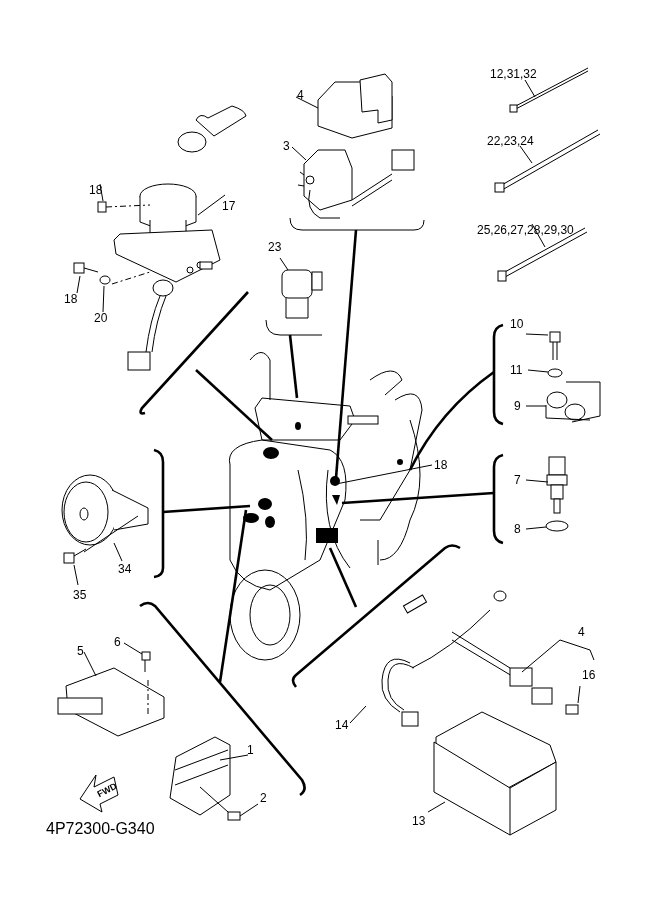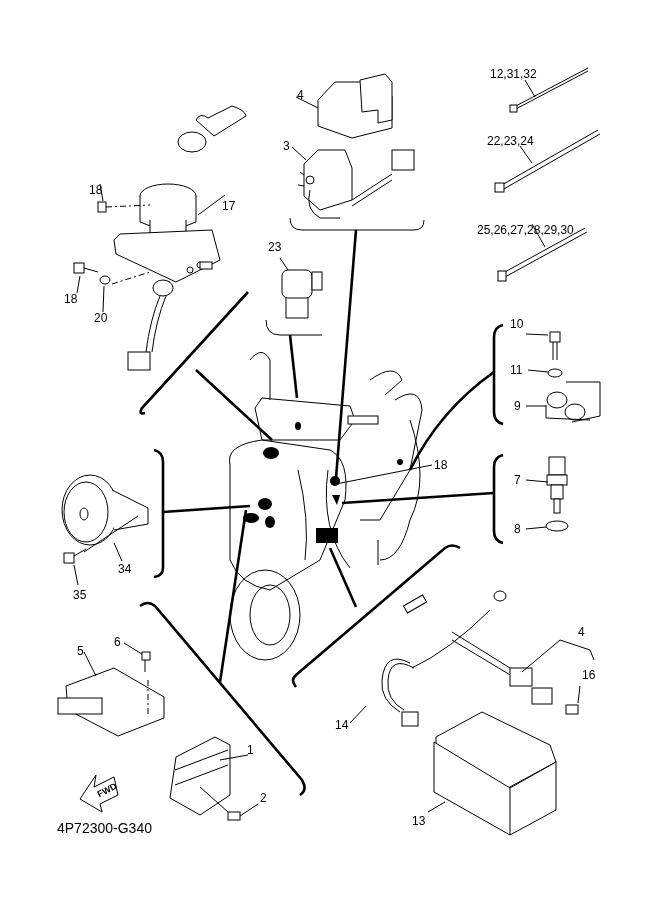--- a/index.html
+++ b/index.html
@@ -235,14 +235,14 @@
 <span class="lbl" style="left:114px;top:636px">6</span>
 <span class="lbl" style="left:77px;top:645px">5</span>
 <span class="lbl" style="left:578px;top:626px">4</span>
 <span class="lbl" style="left:582px;top:669px">16</span>
 <span class="lbl" style="left:335px;top:719px">14</span>
 <span class="lbl" style="left:247px;top:744px">1</span>
 <span class="lbl" style="left:260px;top:792px">2</span>
 <span class="lbl" style="left:412px;top:815px">13</span>
 
 <span class="lbl" style="left:97px;top:786px;font-size:9px;font-weight:bold;transform:rotate(-28deg)">FWD</span>
-<span class="lbl" style="left:57px;top:821px;font-size:14px">4P72300-G340</span>
+<span class="lbl" style="left:46px;top:821px;font-size:16px">4P72300-G340</span>
 </div>
 
 </body></html>

